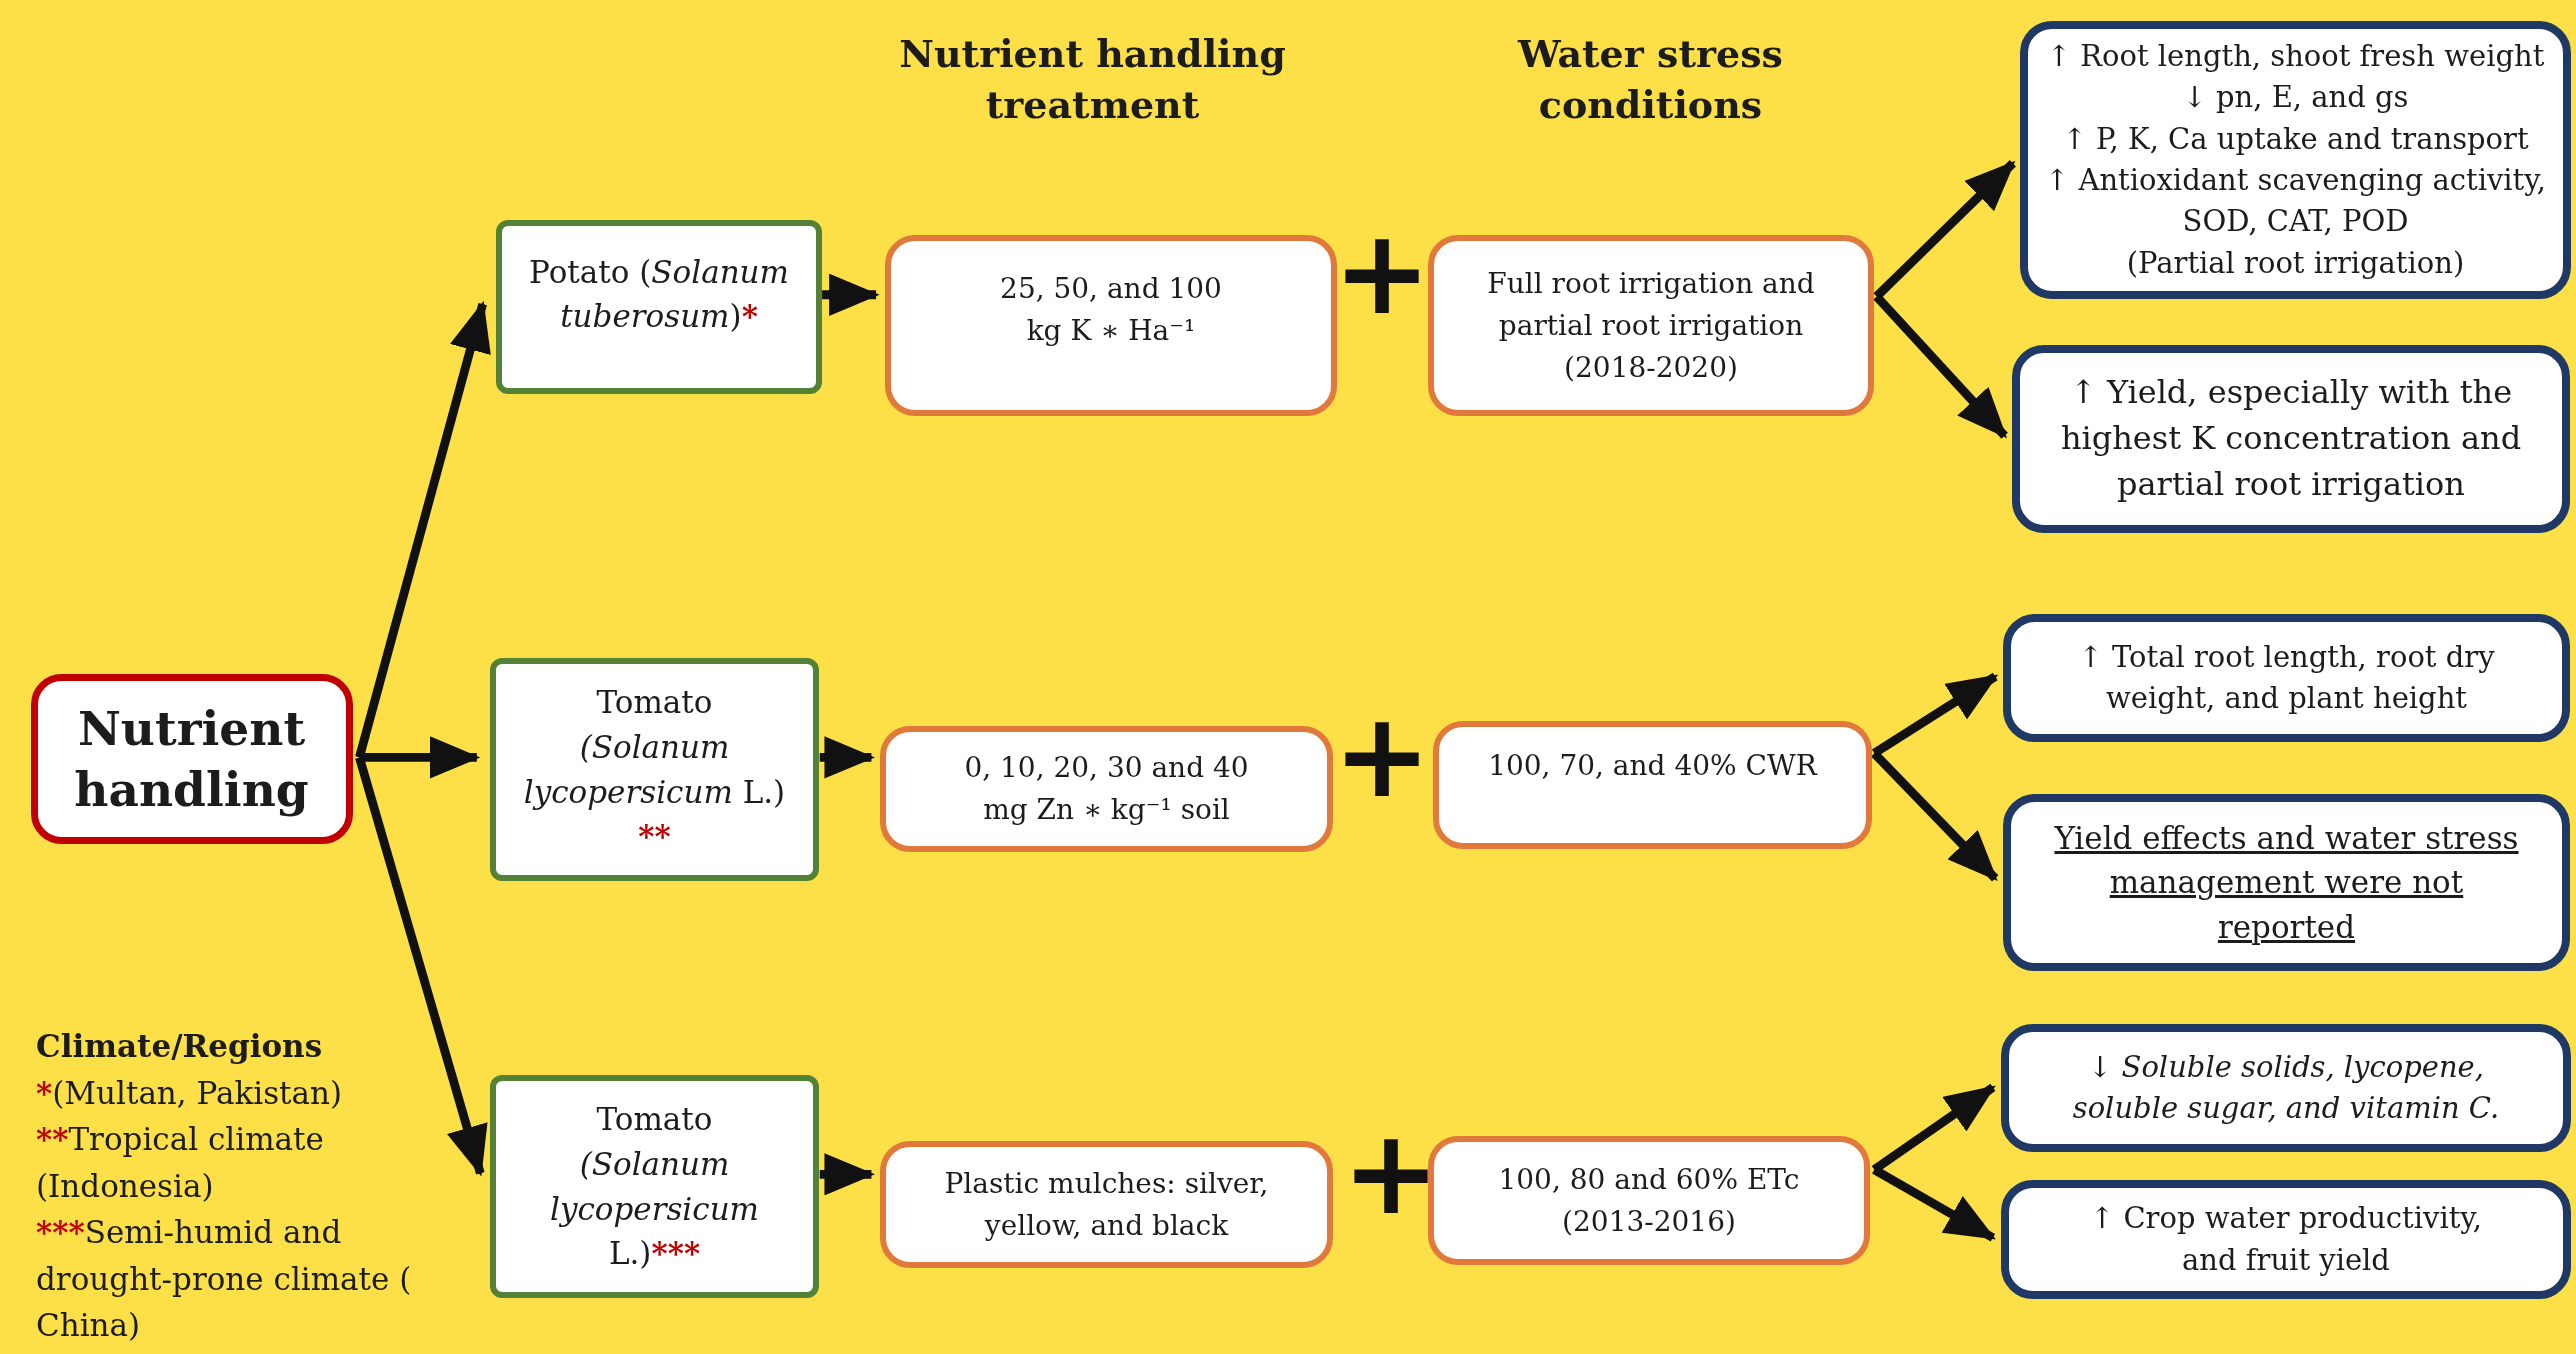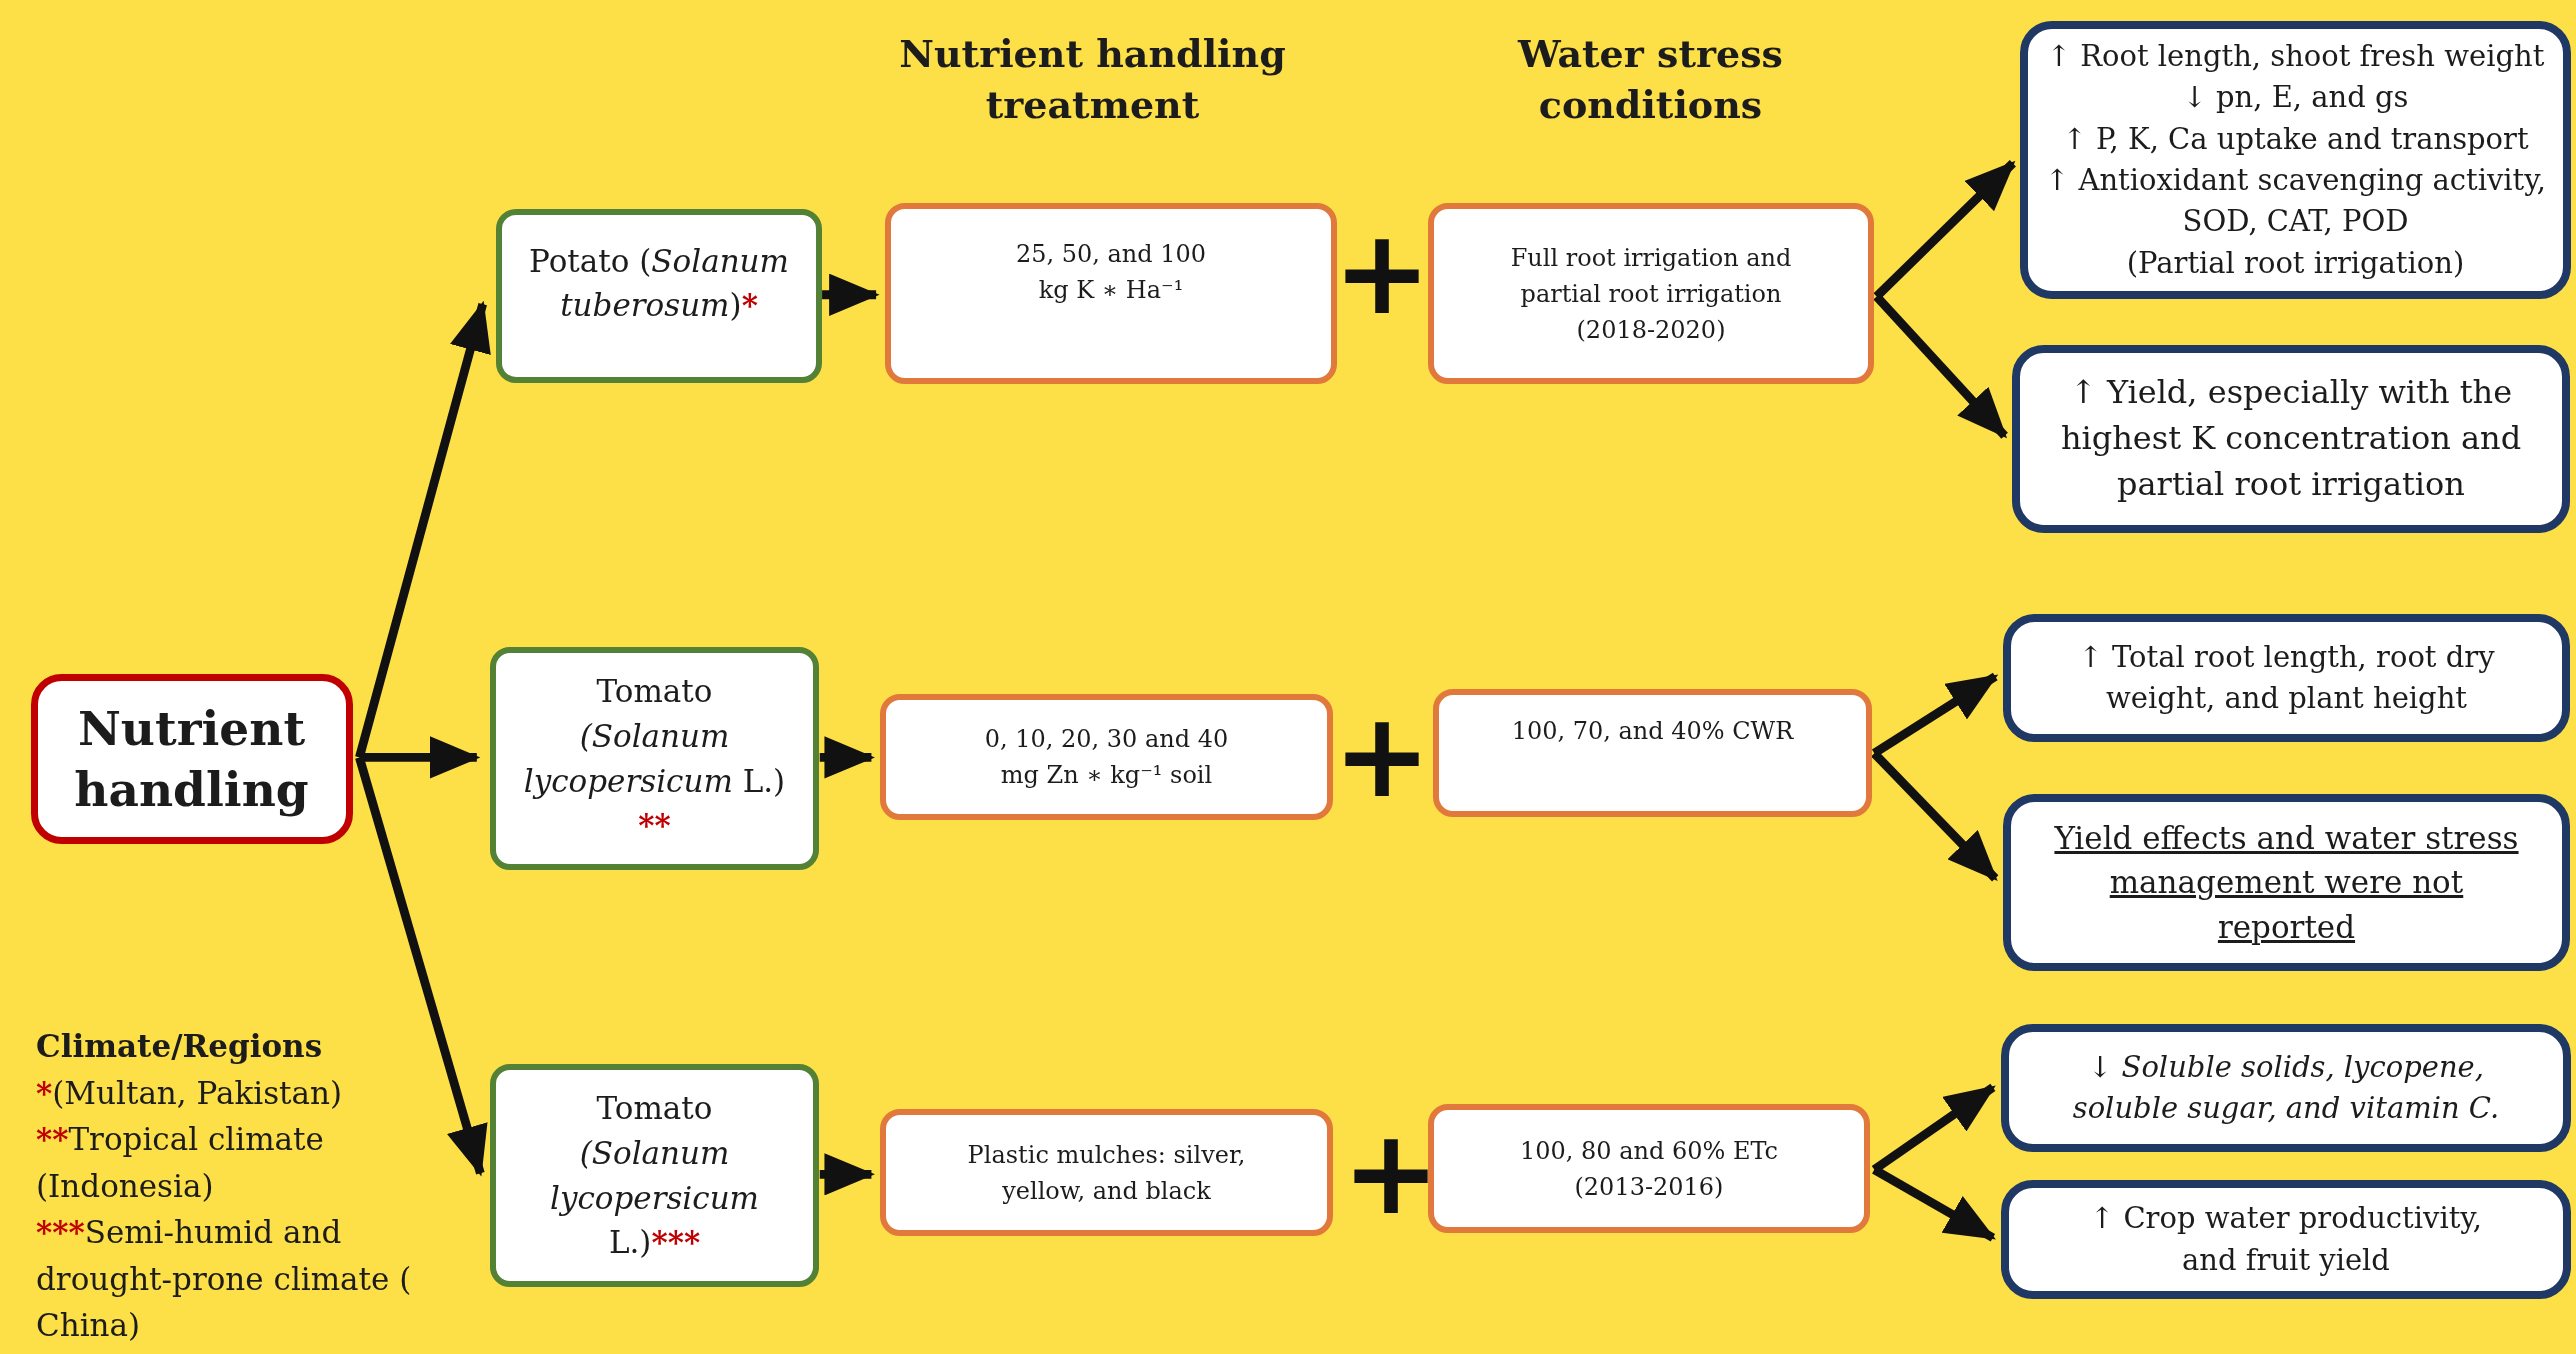--- a/index.html
+++ b/index.html
@@ -12,26 +12,26 @@
   .box{
     position:absolute;z-index:1;display:flex;align-items:center;justify-content:center;
     text-align:center;background:#ffffff;box-sizing:border-box;
   }
   .box-text{white-space:pre-line;}
   .root-box{
     border:7px solid var(--root-border,#C00000);border-radius:30.5px;
     font-size:47px;font-weight:bold;line-height:1.3;
   }
   .crop-box{
-    border:6.5px solid var(--crop-border,#538135);border-radius:20px;
-    font-size:31px;line-height:1.45;padding:3.5px 20px;
+    border:6.5px solid var(--crop-border,#538135);border-radius:12px;
+    font-size:31px;line-height:1.45;padding:3.5px 20px;margin-top:11px;
   }
   .treatment-box{
-    border:6.5px solid var(--treatment-border,#E0793B);border-radius:20px;
-    font-size:24px;line-height:1.5;padding:3.5px 15.3px;
+    border:6.5px solid var(--treatment-border,#E0793B);border-radius:30px;
+    font-size:28px;line-height:1.5;padding:3.5px 15.3px;margin-top:32px;
   }
   .outcome-box{
     border:8.2px solid var(--outcome-border,#1F3864);border-radius:32px;
     font-size:29px;line-height:1.43;padding:4.7px 15.3px;
   }
   .hdr{
     position:absolute;z-index:1;font-size:38px;font-weight:bold;
     text-align:center;line-height:1.35;white-space:pre-line;
   }
   .plus{

